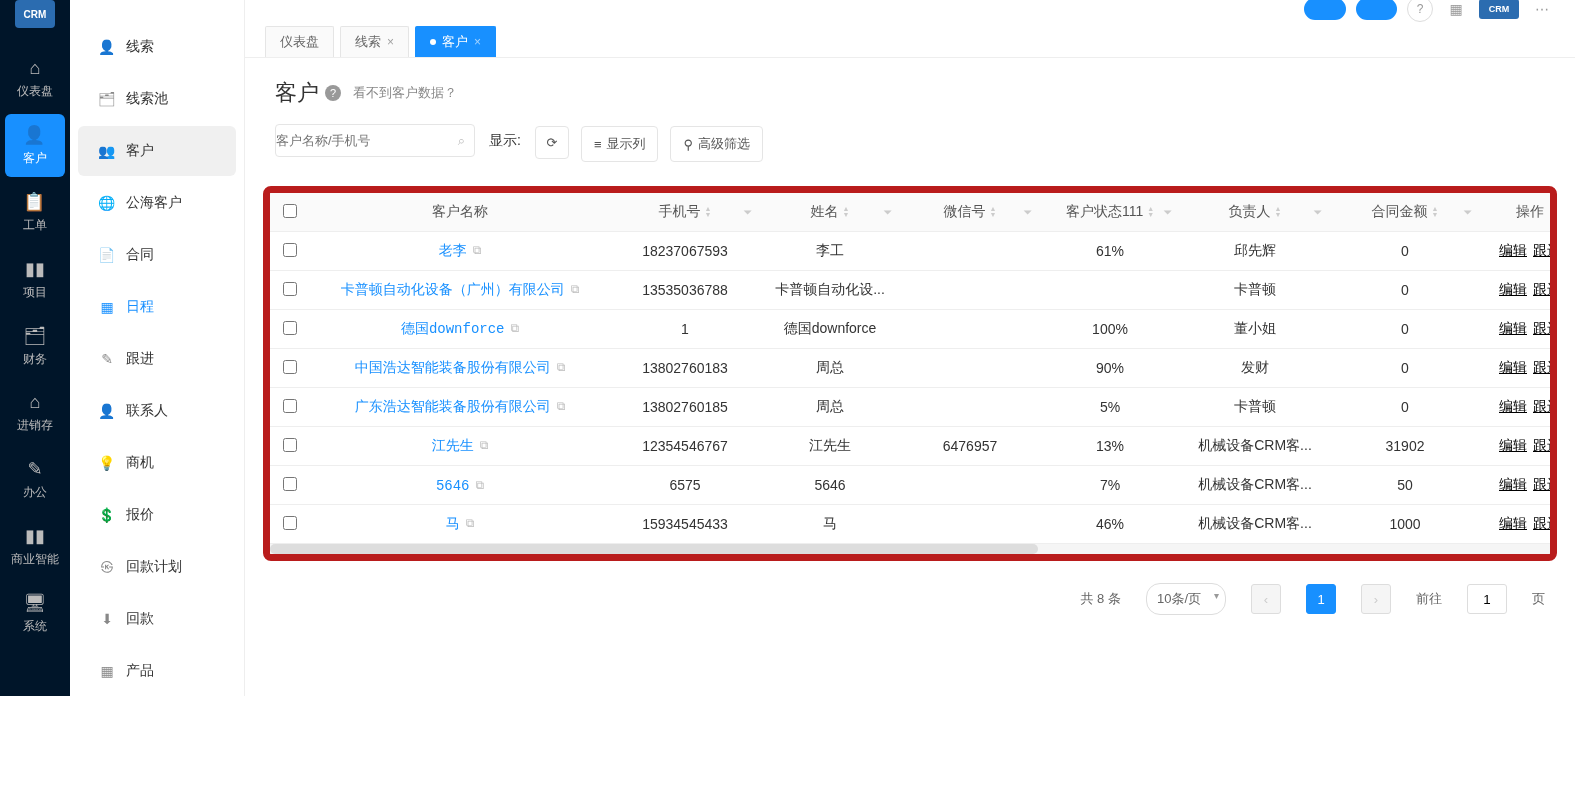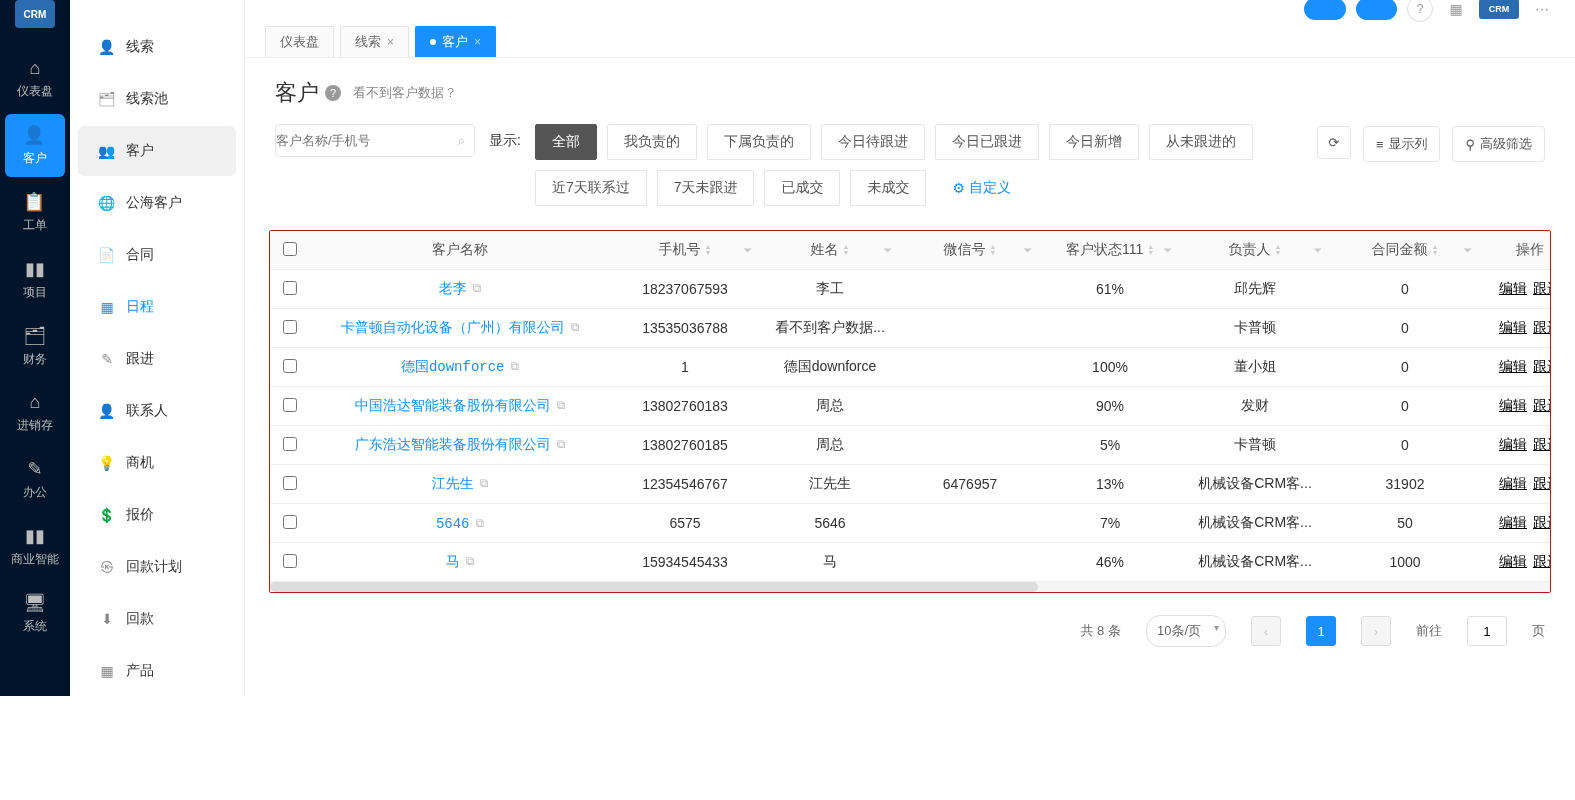--- a/index.html
+++ b/index.html
@@ -56,21 +56,21 @@
 .show-label { font-size: 14px; color: #333; padding-top:8px;}
 .filter-chips { display:flex; flex-wrap:wrap; gap:10px; flex:1; }
 .chip { padding: 8px 16px; border: 1px solid #e5e5e5; background: #fff; border-radius: 2px; font-size: 14px; color: #555; cursor: pointer; }
 .chip.active { background: #555; color: #fff; border-color:#555; }
 .chip.link { border:none; color:#1890ff; display:flex; align-items:center; gap:4px; }
 .right-tools { display:flex; gap:12px; align-items:flex-start; padding-top:2px;}
 .tool-btn { padding: 8px 12px; border: 1px solid #e5e5e5; background: #fff; border-radius: 4px; font-size: 13px; color: #555; cursor: pointer; display:inline-flex; align-items:center; gap:5px;}
 .tool-icon-only { width:34px; justify-content:center; padding:8px 0;}
 
 
-.table-wrap { margin: 18px 24px 10px; border: 1px solid #b91c1c; border-radius: 2px; overflow:hidden; position:relative;}
+.table-wrap { margin: 18px 18px 10px; border: 7px solid #b91c1c; border-radius: 8px; overflow:hidden; position:relative;}
 table { width: 100%; border-collapse: collapse; table-layout: fixed; }
 th, td { border-bottom: 1px solid #eee; padding: 10px 8px; font-size: 14px; text-align: center; white-space: nowrap; overflow:hidden; text-overflow:ellipsis;}
 th { background: #fafafa; color: #555; font-weight: 500; position:relative; }
 .th-inner { display:flex; align-items:center; justify-content:center; gap:4px;}
 .sort-icons { display:flex; flex-direction:column; font-size:7px; line-height:6px; color:#ccc; }
 .filter-icon { color:#ccc; font-size:11px; margin-left:auto; position:absolute; right:8px; top:50%; transform:translateY(-50%);}
 td.link { color: #1890ff; cursor: pointer; }
 .name-cell { display:inline-flex; align-items:center; gap:6px; color:#1890ff;font-family:Liberation Mono, monospace; }
 .copy-icon { color:#bbb; font-size:12px; }
 .actions-cell a { color: #000000; margin: 0 3px; cursor: pointer; text-decoration: underline; }
@@ -232,34 +232,20 @@
         <span class="page-subtitle">看不到客户数据？</span>
       </div>
     </div>
 
     <div class="filter-row">
       <div class="search-wrap">
         <input class="search-box" placeholder="客户名称/手机号" style="">
         <span class="search-icon">⌕</span>
       </div>
       <span class="show-label">显示:</span>
-      <div class="filter-chips" id="chips-slot">
-          <span class="chip active">全部</span>
-          <span class="chip">我负责的</span>
-          <span class="chip">下属负责的</span>
-          <span class="chip">今日待跟进</span>
-          <span class="chip">今日已跟进</span>
-          <span class="chip">今日新增</span>
-          <span class="chip">从未跟进的</span>
-          <span class="chip">近7天联系过</span>
-          <span class="chip">7天未跟进</span>
-          <span class="chip">已成交</span>
-          <span class="chip">未成交</span>
-          <span class="chip link"><span>⚙</span> 自定义</span>
-        </div>
       <div class="right-tools">
         <button class="tool-btn tool-icon-only">⟳</button>
         <button class="tool-btn">≡ <span>显示列</span></button>
         <button class="tool-btn">⚲ <span>高级筛选</span></button>
       </div>
     </div>
 
     <div class="table-wrap">
       <table>
         <colgroup>
@@ -339,21 +325,21 @@
               <td></td>
               <td>61%</td>
               <td>邱先辉</td>
               <td>0</td>
               <td class="actions-cell"><a>编辑</a><a>跟进</a></td>
             </tr>
             <tr>
               <td><input type="checkbox" style=""></td>
               <td class="link"><span class="name-cell">卡普顿自动化设备（广州）有限公司 <span class="copy-icon">⧉</span></span></td>
               <td>13535036788</td>
-              <td>看不到客户数据...</td>
+              <td>卡普顿自动化设...</td>
               <td></td>
               <td></td>
               <td>卡普顿</td>
               <td>0</td>
               <td class="actions-cell"><a>编辑</a><a>跟进</a></td>
             </tr>
             <tr>
               <td><input type="checkbox" style=""></td>
               <td class="link"><span class="name-cell">德国downforce <span class="copy-icon">⧉</span></span></td>
               <td>1</td>

